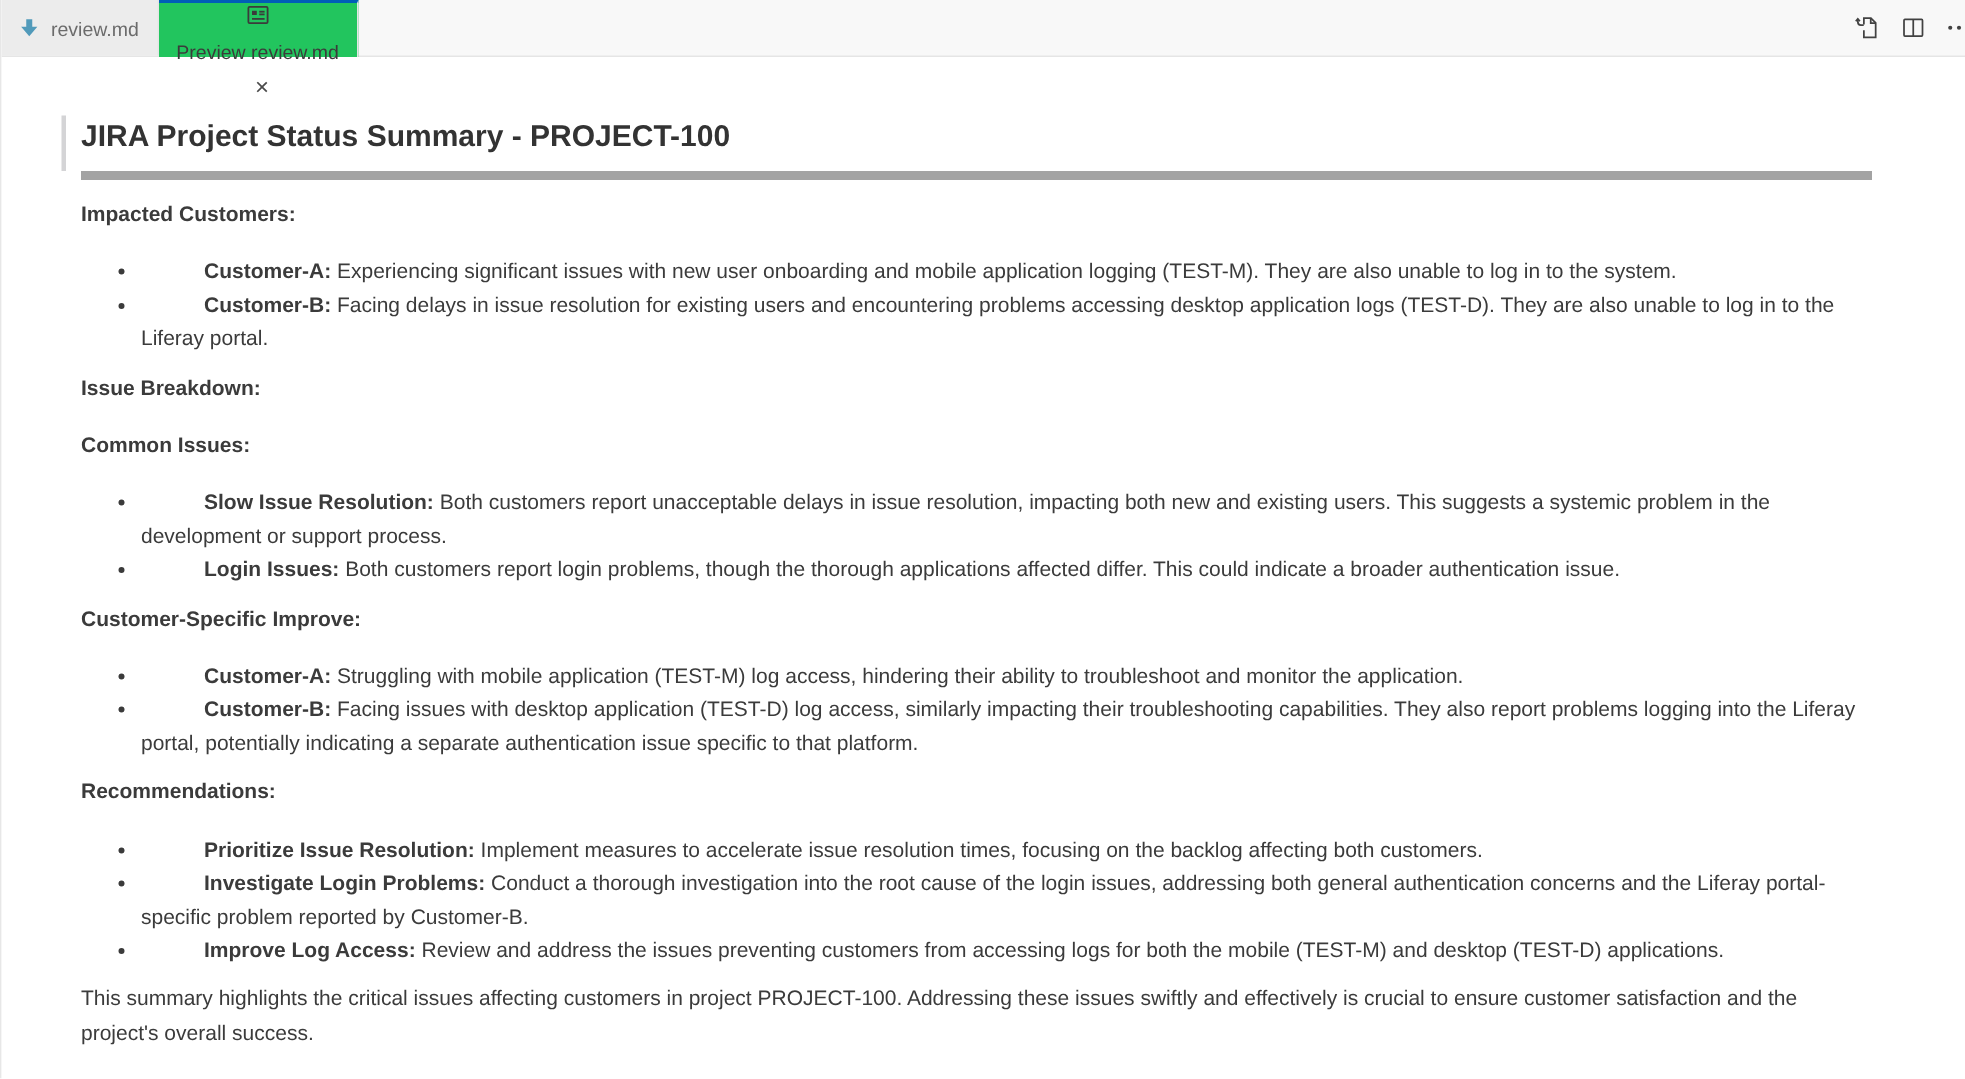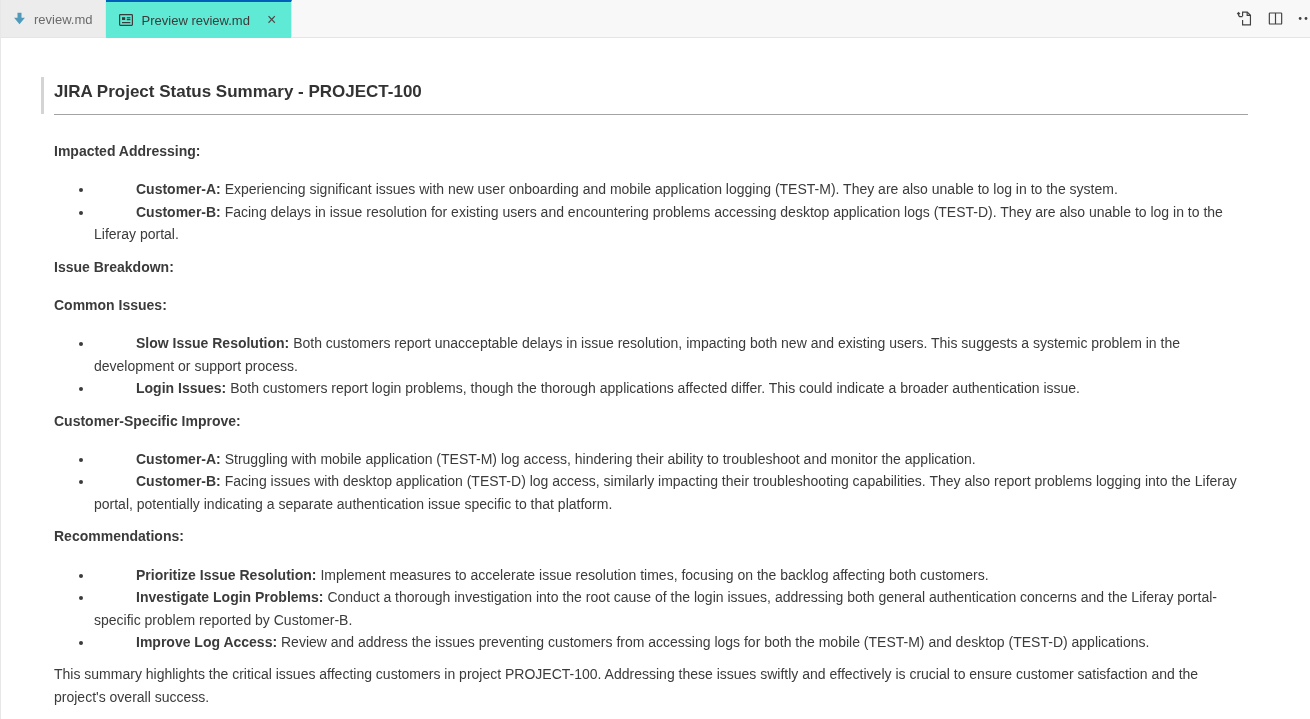--- a/index.html
+++ b/index.html
@@ -39,24 +39,25 @@
     font-size: 13px;
     cursor: pointer;
     border-right: 1px solid #e5e5e5;
     white-space: nowrap;
   }
   .tab.inactive {
     background: #ececec;
     color: #6b6b6b;
   }
   .tab.active {
-    background: #5eead4;
+    background: #22c55e;
     color: #3b3b3b;
     height: 38px;
     border-top: 2px solid #005fb8;
+    flex-direction: column;
   }
   .tab-label { padding-top: 1px; text-align: center; }
   .tab-close {
     font-size: 16px;
     line-height: 16px;
     color: #4a4a4a;
     margin-left: 6px;
     padding: 1px 3px;
     border-radius: 4px;
   }
@@ -87,27 +88,27 @@
     background: #fff;
   }
   .md {
     padding: 0 62px 40px 53px;
     color: #3b3b3b;
     font-size: 14px;
     line-height: 22.4px;
   }
   .md h1 {
     position: relative;
-    margin: 39px 0 25px 0;
+    margin: 39px 0 11px 0;
     padding: 0 0 8px 0;
-    font-size: 17px;
+    font-size: 20px;
     line-height: 29px;
     font-weight: 700;
     color: #333333;
-    border-bottom: 1px solid #a3a3a3;
+    border-bottom: 6px solid #a3a3a3;
   }
   .md h1 .active-line-marker {
     position: absolute;
     left: -13px; top: 0;
     width: 3px; height: 100%;
     background: #d4d4d6;
   }
   .md p.sec {
     font-weight: 700;
     margin: 10px 0 16px 0;
@@ -174,21 +175,21 @@
         </svg>
       </span>
     </div>
   </div>
 
   <div class="preview">
     <div class="md">
 
       <h1><span class="active-line-marker"></span><span>JIRA Project Status Summary - PROJECT-100</span></h1>
 
-      <p class="sec">Impacted Addressing:</p>
+      <p class="sec">Impacted Customers:</p>
       <ul>
         <li><strong>Customer-A:</strong> <span>Experiencing significant issues with new user onboarding and mobile application logging (TEST-M). They are also unable to log in to the system.</span></li>
         <li><strong>Customer-B:</strong> <span>Facing delays in issue resolution for existing users and encountering problems accessing desktop application logs (TEST-D). They are also unable to log in to the Liferay portal.</span></li>
       </ul>
 
       <p class="sec">Issue Breakdown:</p>
 
       <p class="sec">Common Issues:</p>
       <ul>
         <li><strong>Slow Issue Resolution:</strong> <span>Both customers report unacceptable delays in issue resolution, impacting both new and existing users. This suggests a systemic problem in the development or support process.</span></li>

